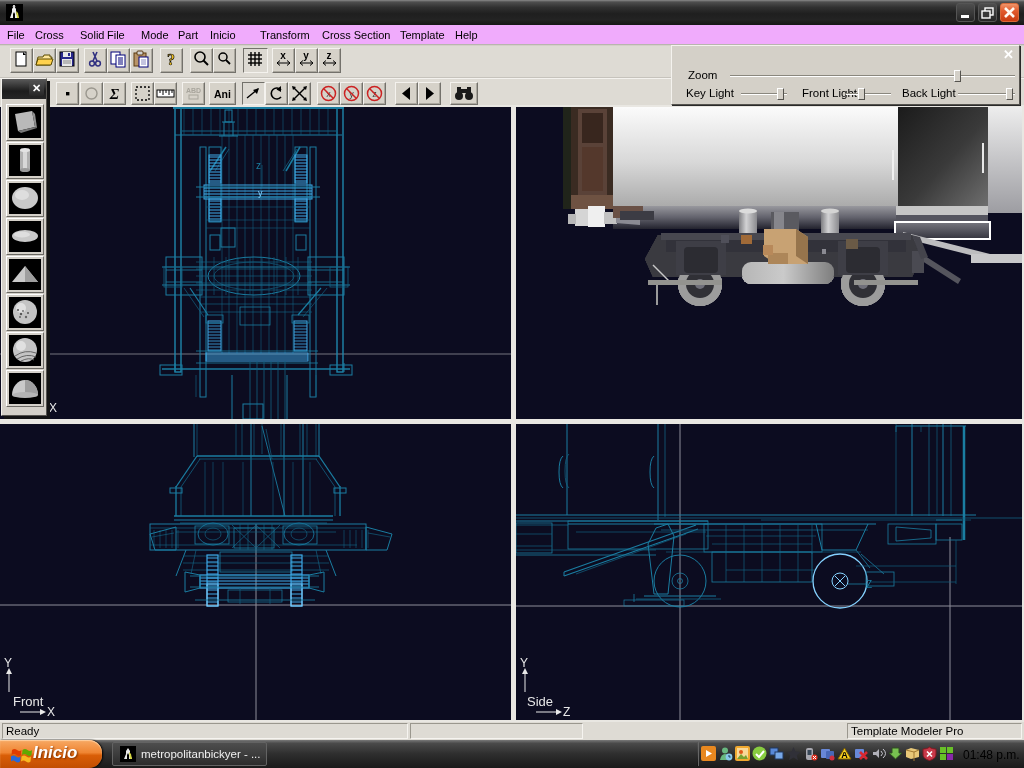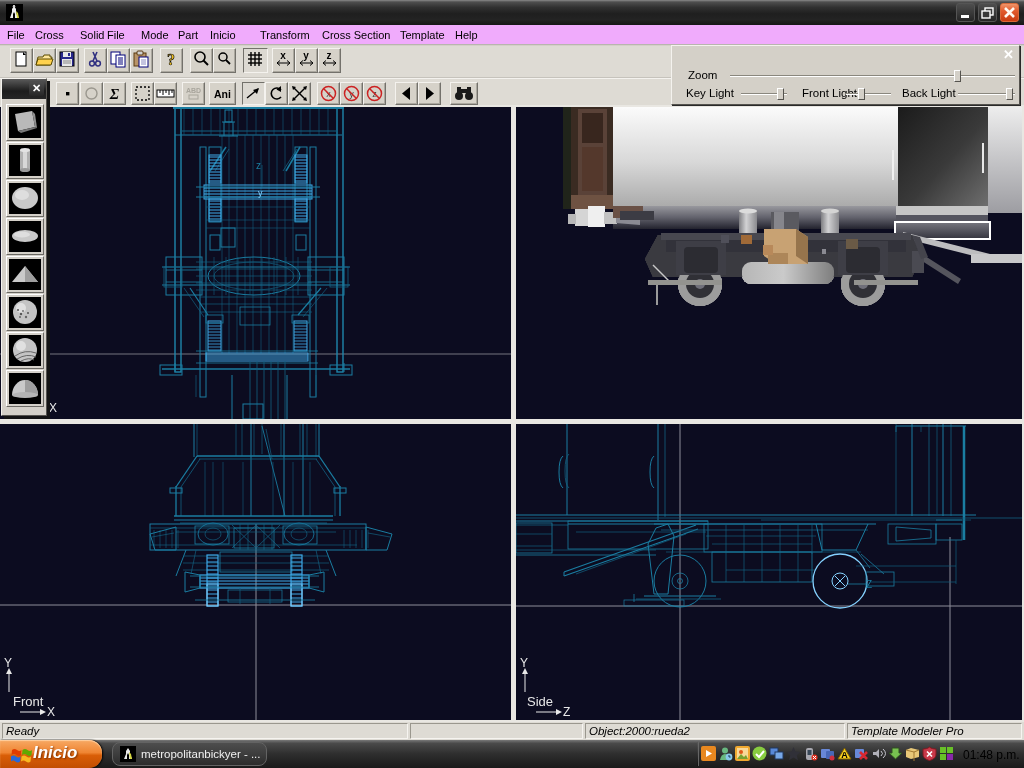--- a/index.html
+++ b/index.html
@@ -61,31 +61,31 @@
   padding:2px 0 0 5px; }
 #svc-x { position:absolute; right:5px; top:1px; color:#fff; font-weight:bold; font-size:13px; }
 .svclabel { position:absolute; font-size:11.5px; color:#000; }
 .track { position:absolute; height:2px; background:#8a877e; border-bottom:1px solid #fff; }
 .thumb { position:absolute; width:7px; height:12px; background:#d4d0c8;
   border:1px solid; border-color:#fff #55534e #55534e #fff; }
 
 
 #statusbar { left:0; top:722px; width:1024px; height:18px; background:#dedbd4; font-size:11.5px; }
 .stpane { position:absolute; top:1px; height:16px; border:1px solid; border-color:#9a978e #f6f4f0 #f6f4f0 #9a978e;
-  padding:1px 3px 0 3px;font-style:italic; }
+  padding:1px 3px 0 3px; }
 
 
 #taskbar { left:0; top:740px; width:1024px; height:28px;
   background:linear-gradient(180deg,#787878 0%,#4a4a4a 12%,#2e2e2e 50%,#1a1a1a 100%); }
 #startbtn { left:0; top:740px; width:102px; height:28px; border-radius:0 13px 13px 0;
   background:linear-gradient(180deg,#f7a964 0%,#ef8532 45%,#d95e07 55%,#c24e02 100%);
   box-shadow:inset 0 1px 1px #ffd0a0, 1px 0 2px #000; }
 #starttext { position:absolute; left:33px; top:743px; color:#fff; font-size:17px; font-weight:bold;
   font-style:italic; text-shadow:1px 1px 2px #7a3000; }
-#taskitem { left:112px; top:742px; width:155px; height:24px; border-radius:8px;
+#taskitem { left:112px; top:742px; width:155px; height:24px; border-radius:2px;
   background:linear-gradient(180deg,#4e4e4e,#2c2c2c); border:1px solid #636363; color:#f0f0f0;
   font-size:11.5px; }
 #clock { left:963px; top:748px; color:#000000; font-size:12px; white-space:nowrap; }
 </style>
 </head>
 <body>
 <div id="root">
 
   <div id="titlebar" class="abs"></div>
   <div id="tb-icon" class="abs"><svg width="17" height="17">
@@ -1037,21 +1037,20 @@
     <div class="track" style="left:174px;top:47px;width:45px"></div>
     <div class="thumb" style="left:186px;top:42px"></div>
     <span class="svclabel" style="left:230px;top:41px">Back Light</span>
     <div class="track" style="left:286px;top:47px;width:57px"></div>
     <div class="thumb" style="left:334px;top:42px"></div>
   </div>
 
   <div id="statusbar" class="abs">
     <div class="stpane" style="left:2px;width:406px">Ready</div>
     <div class="stpane" style="left:410px;width:173px"></div>
-    <div class="stpane" style="left:585px;width:260px">Object:2000:rueda2</div>
     <div class="stpane" style="left:847px;width:175px">Template Modeler Pro</div>
   </div>
 
   <div id="taskbar" class="abs"></div>
   <div id="startbtn" class="abs"></div>
   <div id="starttext">Inicio</div>
   <div id="taskitem" class="abs">
       <svg style="position:absolute;left:7px;top:3px" width="16" height="16">
         <rect width="16" height="16" fill="#000"></rect>
         <path d="M8,2 L10,5 L10,8 L12,13 L9,13 L9,9 L8,7 L7,9 L7,13 L4,13 L6,8 L6,5 Z" fill="#e8e8e8"></path>

